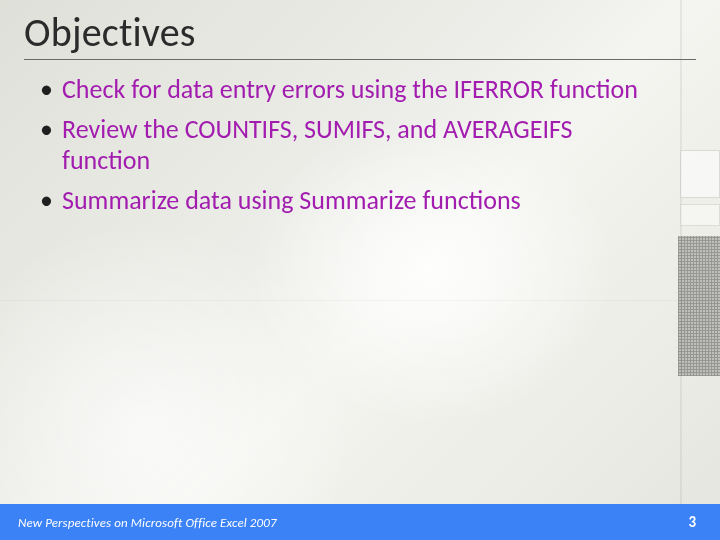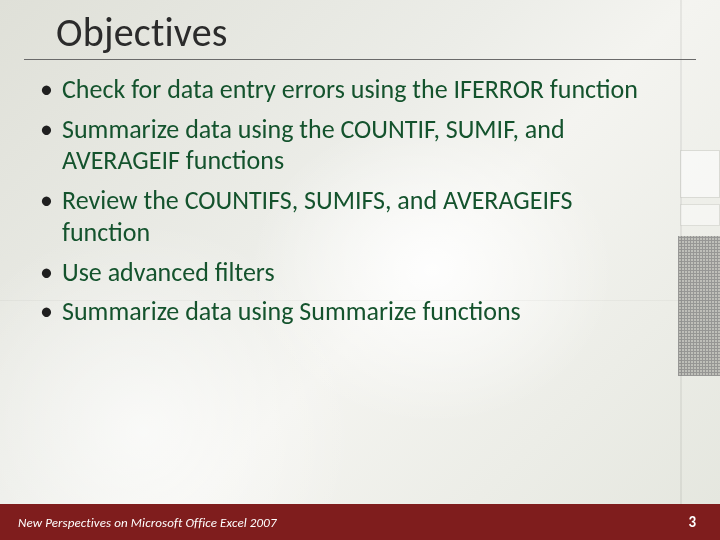--- a/index.html
+++ b/index.html
@@ -24,36 +24,35 @@
   .bg::after  { left:0; right:0; top:300px; height:1px; background: rgba(0,0,0,0.03); }
 
   .slide { position: relative; width: 720px; height: 540px; }
 
   .title-wrap { padding: 8px 24px 0 24px; }
   .title {
     font-size: 40px;
     color: #2b2b2b;
     font-weight: 400;
     letter-spacing: 0.2px;
-    margin-left: 32px;
   }
   .title-rule {
     border: none; border-top: 1px solid #6a6a6a;
     margin-top: 2px;
   }
 
   .content {
     padding: 14px 60px 0 40px;
   }
   ul.bullets { list-style: none; }
   ul.bullets li {
     position: relative;
     font-size: 26px;
     line-height: 1.22;
-    color: #14532d;
+    color: #a21caf;
     padding-left: 22px;
     margin-bottom: 8px;
   }
   ul.bullets li::before {
     content: "•";
     position: absolute; left: 0; top: 0;
     font-size: 26px; color: #1f1f1f;
   }
 
   .deco-right {
@@ -72,21 +71,21 @@
     background:
       repeating-linear-gradient(0deg, #6a6a6a 0 1px, transparent 1px 3px),
       repeating-linear-gradient(90deg, #6a6a6a 0 1px, transparent 1px 3px),
       #a8a8a2;
     opacity: 0.65;
   }
 
   .footer {
     position: absolute; left: 0; right: 0; bottom: 0;
     height: 36px;
-    background: #7f1d1d;
+    background: #3b82f6;
     display: flex; align-items: center; justify-content: space-between;
     padding: 0 24px 0 18px;
   }
   .footer .src {
     color: #fff; font-size: 13px; font-style: italic; font-weight: 400;
     letter-spacing: 0.1px;
   }
   .footer .pg {
     color: #fff; font-size: 15px; font-weight: 600;
   }
@@ -99,23 +98,21 @@
 <div class="slide">
 
   <div class="title-wrap">
     <h1 class="title">Objectives</h1>
     <hr class="title-rule">
   </div>
 
   <div class="content">
     <ul class="bullets">
       <li>Check for data entry errors using the IFERROR function</li>
-      <li>Summarize data using the COUNTIF, SUMIF, and AVERAGEIF functions</li>
       <li>Review the COUNTIFS, SUMIFS, and AVERAGEIFS function</li>
-      <li>Use advanced filters</li>
       <li>Summarize data using Summarize functions</li>
     </ul>
   </div>
 
   <div class="deco-right">
     <div class="deco-box deco-1"></div>
     <div class="deco-box deco-2"></div>
     <div class="deco-grid"></div>
   </div>
 

